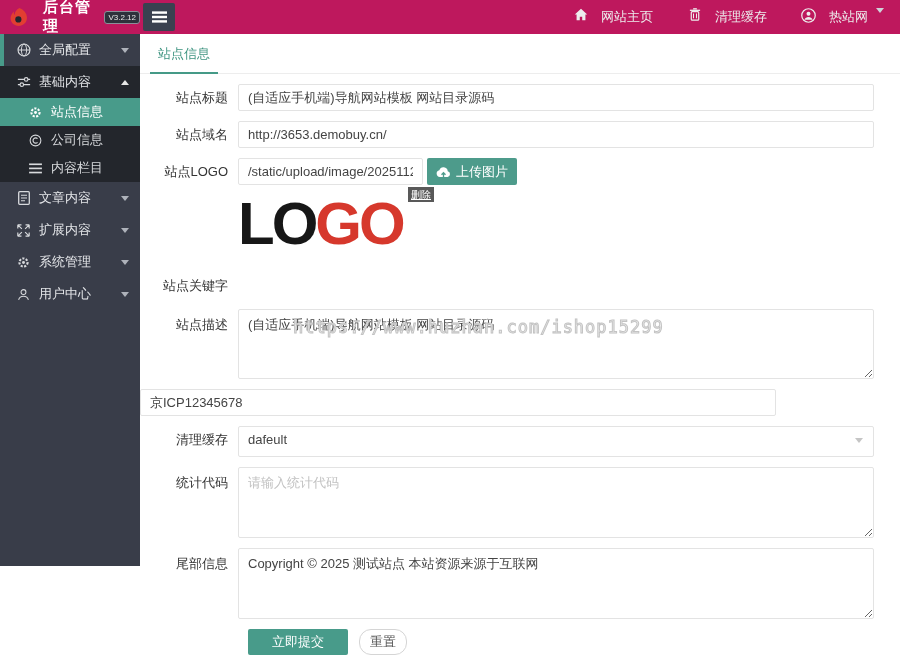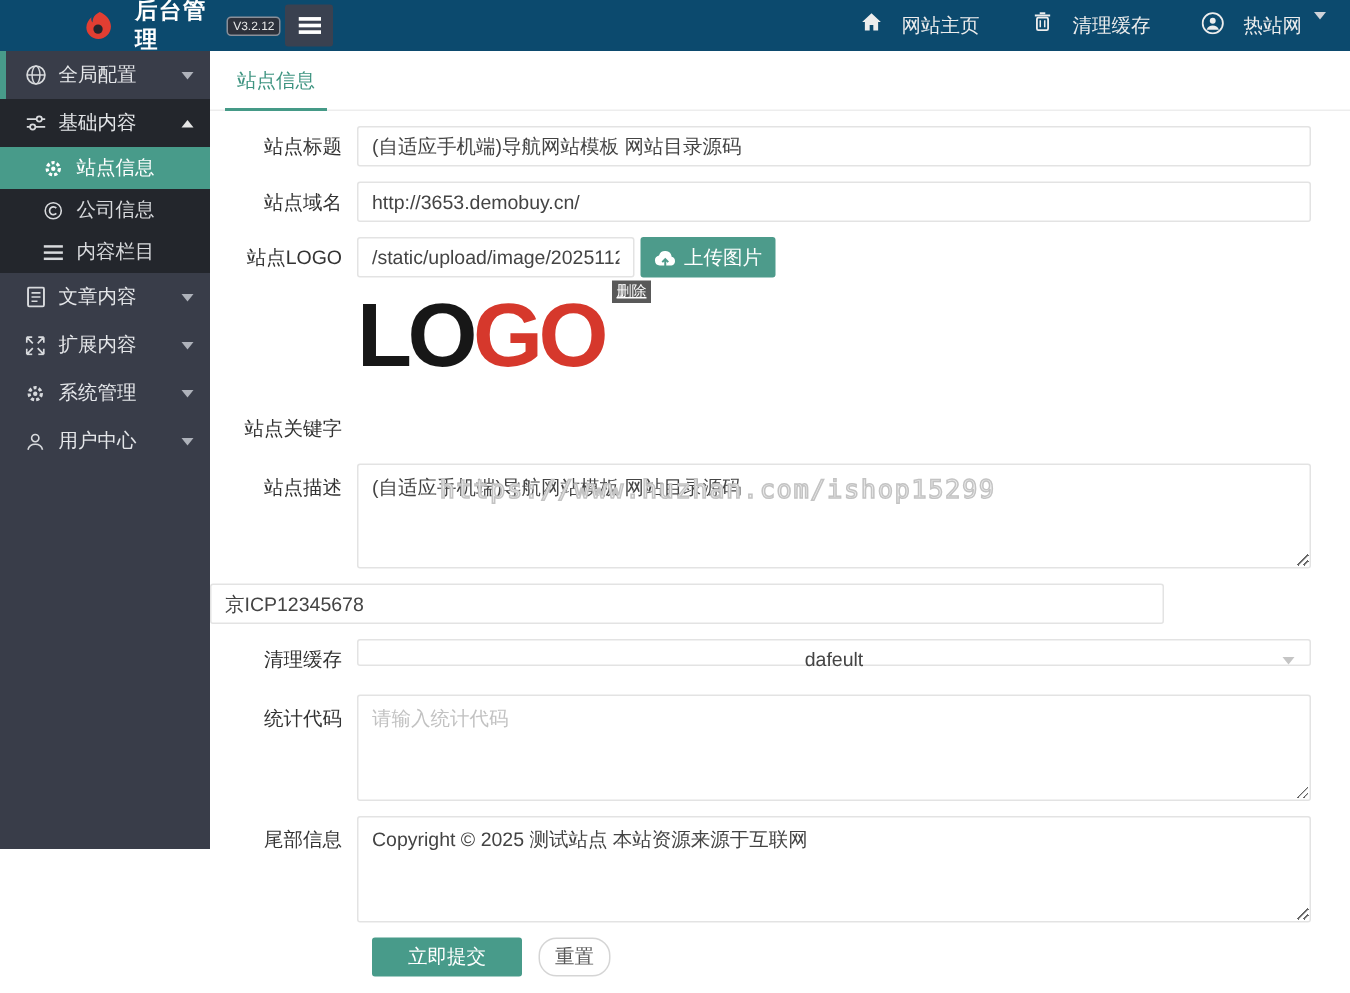--- a/index.html
+++ b/index.html
@@ -1,21 +1,21 @@
 <!DOCTYPE html>
 <html><head>
 <meta charset="utf-8">
 <style>
   * { margin:0; padding:0; box-sizing:border-box; }
   html,body { width:900px; height:662px; overflow:hidden; background:#fff;
     font-family:"Liberation Sans","DejaVu Sans",sans-serif; }
 
   
   .header { position:fixed; top:0; left:0; width:900px; height:34px;
-    background:#0c4a6e; display:flex; align-items:center; z-index:10;padding-left:47px; }
+    background:#be185d; display:flex; align-items:center; z-index:10; }
   .brand { width:140px; display:flex; align-items:center; padding-left:8px; }
   .brand-title { color:#fff; font-size:15px; font-weight:bold; margin-left:5px; letter-spacing:1px; }
   .version-badge { margin-left:5px; font-size:8px; color:#e8e8e8;
     border:1px solid #8a8f99; background:#2d313b; border-radius:3px; padding:1px 3px; }
   .hamburger { width:32px; height:28px; margin-left:3px; background:#3a4150; border:none;
     border-radius:2px; display:flex; align-items:center; justify-content:center; cursor:pointer; }
   .top-nav { margin-left:auto; display:flex; align-items:center; padding-right:16px; }
   .top-nav-item { display:flex; gap:5px; color:#ededed; font-size:13px;
     margin-left:34px; cursor:pointer; }
   .caret-down { width:0; height:0; border-left:4px solid transparent;
@@ -52,21 +52,21 @@
   .row.ta > label { line-height:15px; padding-top:8px; }
   input.txt, .select-box, textarea.txt {
     border:1px solid #e3e3e3; border-radius:2px; font-size:13px; color:#444;
     background:#fff; font-family:"Liberation Sans","DejaVu Sans",sans-serif; }
   input.txt { height:27px; padding:0 9px; width:636px; }
   input.txt.narrow { width:185px; }
   textarea.txt { width:636px; padding:6px 9px; resize:vertical; line-height:17px; }
   textarea.h70 { height:70px; }
   textarea.h71 { height:71px; }
   input::placeholder, textarea::placeholder { color:#c2c2c2; }
-  .select-box { width:636px; height:18px; line-height:25px; padding:0 9px; position:relative; cursor:pointer;text-align:center; }
+  .select-box { width:636px; height:31px; line-height:25px; padding:0 9px; position:relative; cursor:pointer; }
   .select-caret { position:absolute; right:10px; top:11px; width:0; height:0;
     border-left:4px solid transparent; border-right:4px solid transparent;
     border-top:5px solid #c5c5c5; }
 
   .upload-btn { height:27px; margin-left:4px; background:#4d9b8b; color:#fff; border:none;
     border-radius:2px; font-size:13px; padding:0 9px; display:inline-flex; align-items:center;
     gap:5px; cursor:pointer; }
 
   .logo-preview { width:188px; height:66px; position:relative; display:flex;
     align-items:center; }

